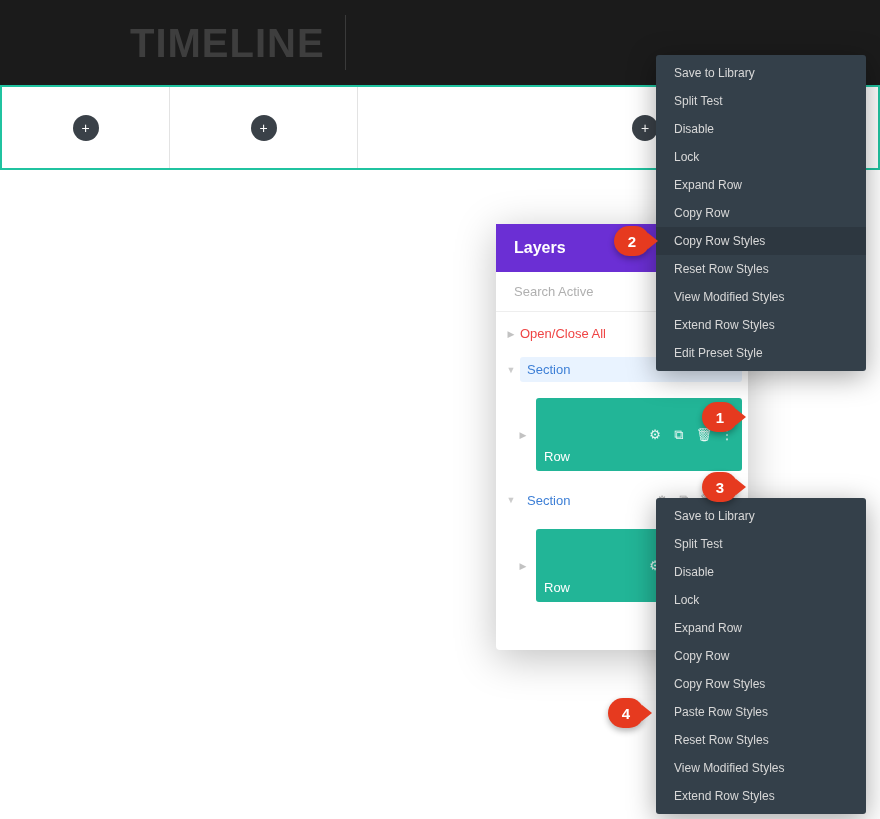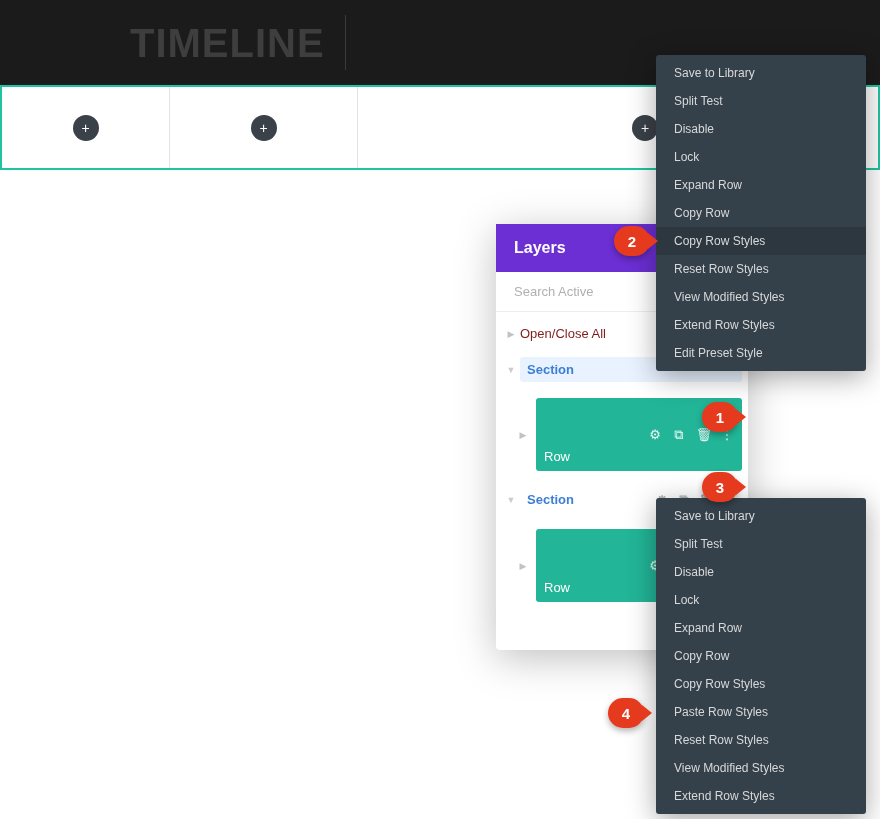--- a/index.html
+++ b/index.html
@@ -89,30 +89,29 @@
     padding: 8px 6px 8px 8px;
   }
   .caret {
     width: 14px;
     text-align: center;
     color: #c2c2c2;
     font-size: 9px;
     margin-right: 2px;
   }
   .caret.down { color: #ccc; }
-  .openclose { color: #7f1d1d; }
+  .openclose { color: #ef4444; }
   .section-label-wrap {
     flex: 1;
     display: flex;
-    align-items: flex-start;
+    align-items: flex-end;
     background: #fff;
     border: 1px solid transparent;
     padding: 4px 6px;
     border-radius: 3px;
-    font-weight: bold;
   }
   .section-label-wrap.highlighted {
     background: #e9f3ff;
   }
   .section-text { color: #3d7fd6; font-size: 13px; }
   .icon-group { margin-left: auto; display: flex; gap: 8px; align-items: center; }
   .icon-group .ic { color: #b5b5b5; font-size: 13px; width:14px; text-align:center;}
   .row-bar {
     background: #22b597;
     color: #fff;

